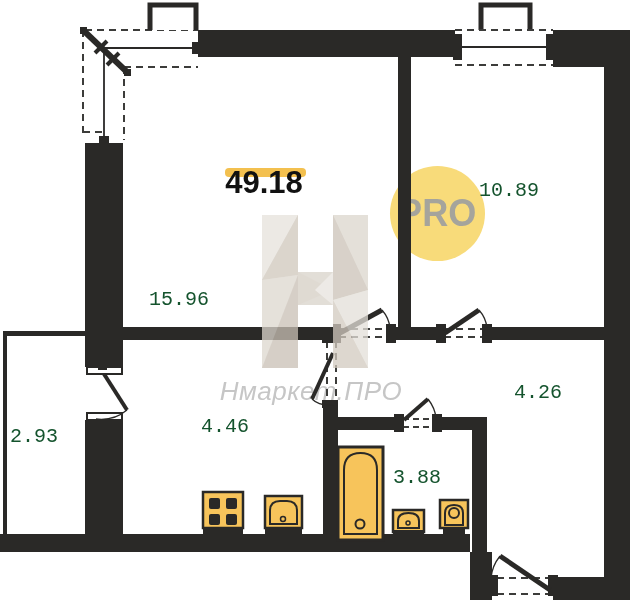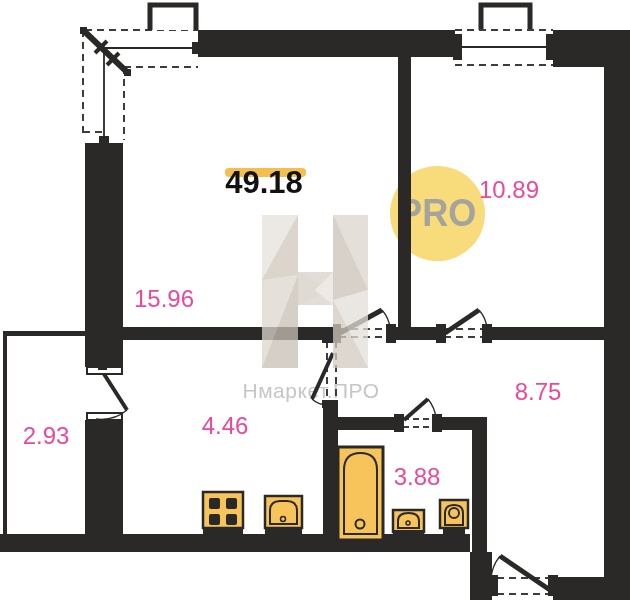--- a/index.html
+++ b/index.html
@@ -3,42 +3,42 @@
 <meta charset="utf-8">
 <style>
   html,body{margin:0;padding:0;}
   body{
     width:630px;height:600px;position:relative;background:#ffffff;
     font-family:"Liberation Sans","DejaVu Sans",sans-serif;overflow:hidden;
   }
   .wall{position:absolute;background:var(--wall);z-index:3;}
   .thinwall{position:absolute;background:var(--wall);z-index:3;}
   .room-label{
-    position:absolute;z-index:6;color:#ec4899;font-size:24px;
-    transform:translate(-50%,-50%);white-space:nowrap;
+    position:absolute;z-index:6;color:#14532d;font-size:20px;
+    transform:translate(-50%,-50%);white-space:nowrap;font-family:Liberation Mono, monospace;
   }
   #total-area{
     position:absolute;z-index:6;color:#111111;font-size:31px;font-weight:bold;
     transform:translate(-50%,-50%);white-space:nowrap;
   }
   #accent-bar{
     position:absolute;left:225px;top:168px;width:81px;height:9px;
     background:var(--accent_bar);border-radius:4px;z-index:6;
   }
   #pro-badge{
     position:absolute;left:390px;top:166px;width:95px;height:95px;border-radius:50%;
     background:var(--badge_fill);z-index:1;display:flex;align-items:center;justify-content:center;
   }
   #pro-badge span{
     color:var(--badge_text);font-size:38px;font-weight:600;letter-spacing:0px;
     transform:scaleX(0.95);
   }
   #watermark-text{
     position:absolute;left:311px;top:391px;transform:translate(-50%,-50%);
-    z-index:2;color:#c6c6c6;font-size:21px;letter-spacing:0.5px;white-space:nowrap;
+    z-index:2;color:#c6c6c6;font-size:26px;letter-spacing:0.5px;white-space:nowrap;font-style:italic;
   }
   #plan-svg{position:absolute;left:0;top:0;z-index:4;}
   #watermark-logo{position:absolute;left:0;top:0;z-index:5;opacity:0.75;pointer-events:none;}
 </style>
 </head>
 <body style="--wall: #2a2927; --accent_bar: #f3c04f; --badge_fill: #f8db7a; --badge_text: #a5a49c; --fixture_fill: #f7c45b; --fixture_stroke: #2a2927; --dash_line: #3c3c3a; --watermark_text: #c6c6c6;">
 
 <div id="pro-badge">
   <span>PRO</span>
 </div>
@@ -205,18 +205,18 @@
     <polygon points="333,215 368,215 368,290" fill="#dcd6cd"></polygon>
     <polygon points="333,215 368,290 333,300" fill="#cbc2b7"></polygon>
     <polygon points="333,300 368,290 368,368" fill="#e4e0d9"></polygon>
     <polygon points="333,300 368,368 333,368" fill="#d2cabf"></polygon>
   </g>
 </svg>
 
 <div id="accent-bar"></div>
 <div id="total-area" style="left:264px;top:183px;">49.18</div>
 
-<div class="room-label" style="left:164px;top:299px;">15.96</div>
+<div class="room-label" style="left:179px;top:299px;">15.96</div>
 <div class="room-label" style="left:509px;top:190px;">10.89</div>
-<div class="room-label" style="left:538px;top:392px;">8.75</div>
+<div class="room-label" style="left:538px;top:392px;">4.26</div>
 <div class="room-label" style="left:225px;top:426px;">4.46</div>
 <div class="room-label" style="left:417px;top:477px;">3.88</div>
-<div class="room-label" style="left:46px;top:436px;">2.93</div>
+<div class="room-label" style="left:34px;top:436px;">2.93</div>
 
 </body></html>

